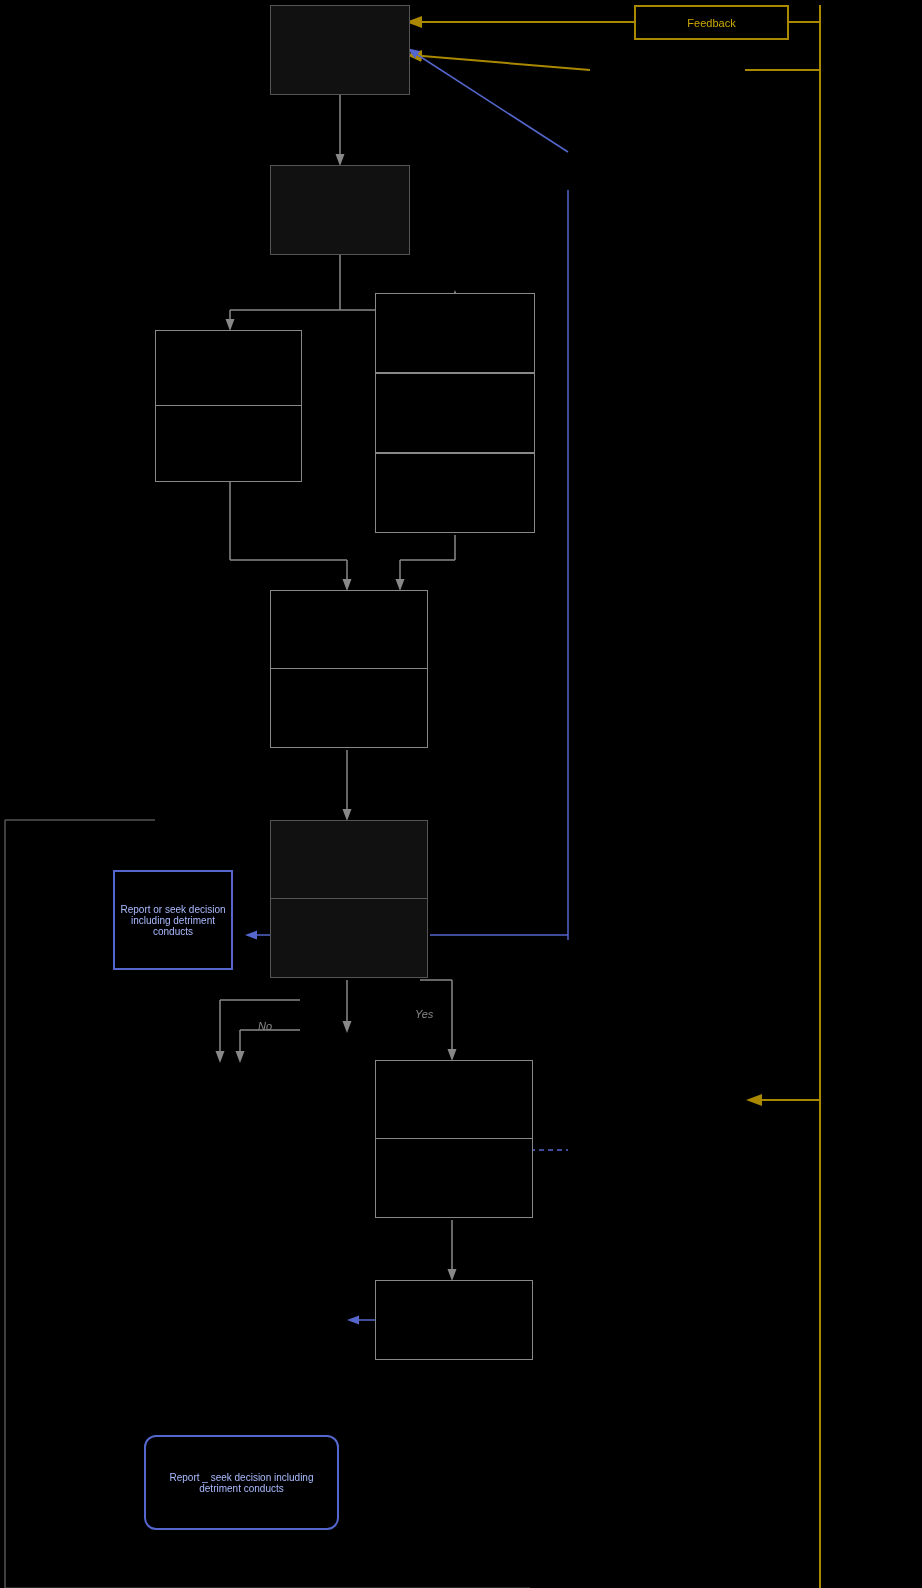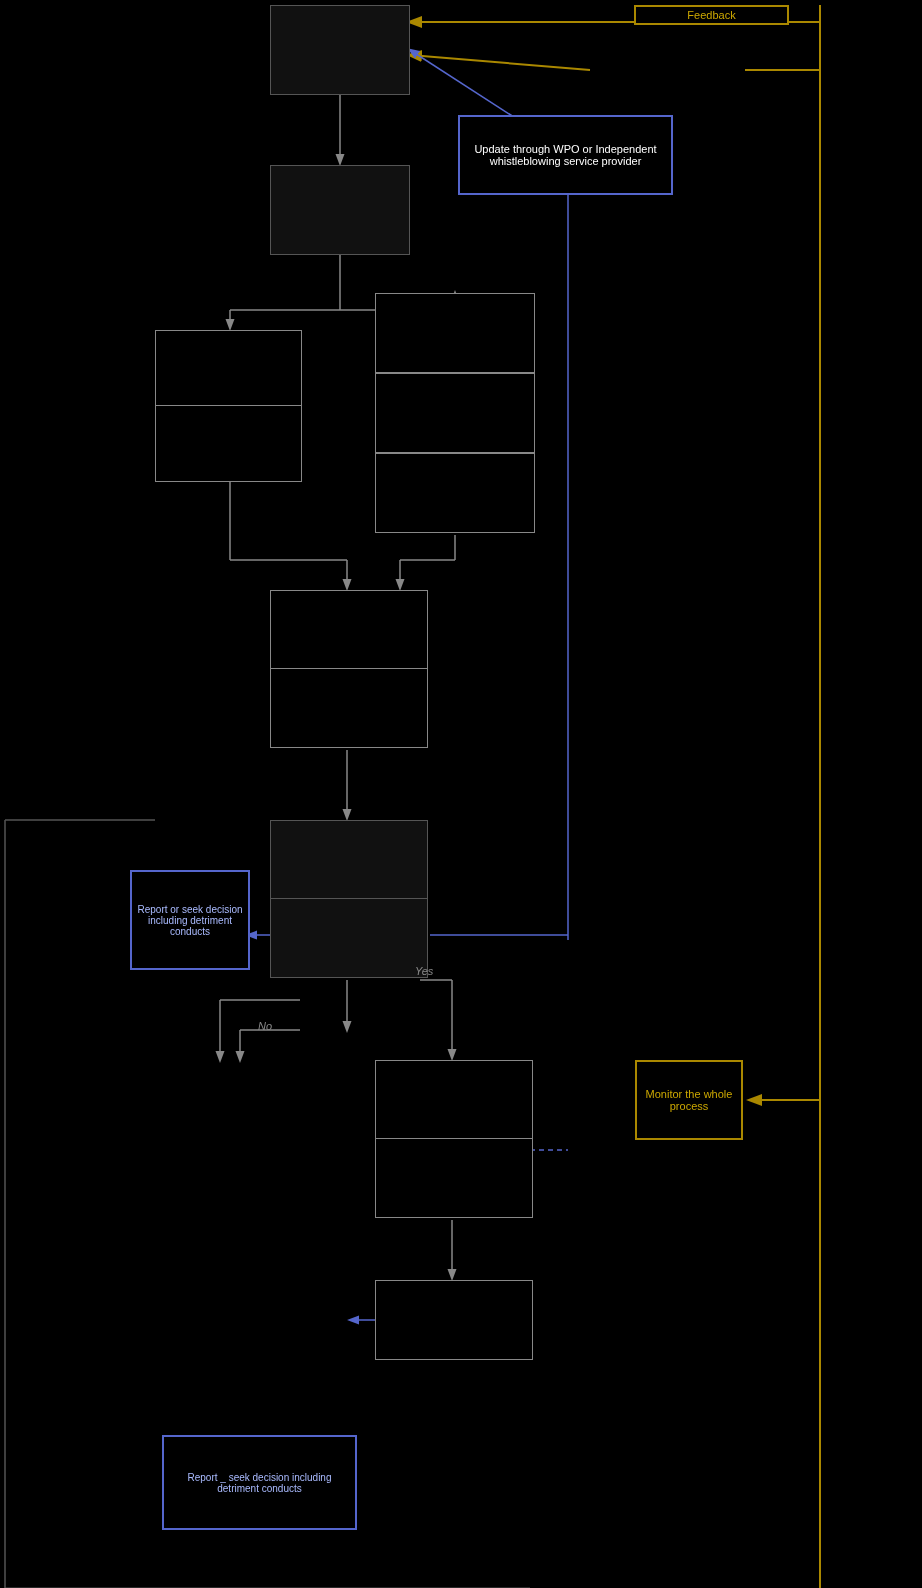--- a/index.html
+++ b/index.html
@@ -180,42 +180,36 @@
   <div class="box" style="left:270px; top:668px; width:158px; height:80px;"></div>
 
   <div class="box-dark" style="left:270px; top:820px; width:158px; height:80px;"></div>
   <div class="box-dark" style="left:270px; top:898px; width:158px; height:80px;"></div>
 
   <div class="box" style="left:375px; top:1060px; width:158px; height:80px;"></div>
   <div class="box" style="left:375px; top:1138px; width:158px; height:80px;"></div>
 
   <div class="box" style="left:375px; top:1280px; width:158px; height:80px;"></div>
 
-  <div class="box-gold box-gold-text" style="left:634px; top:5px; width:155px; height:20px;">
+  <div class="box-gold box-gold-text" style="left:634px; top:5px; width:155px; height:35px;">
     <span>Feedback</span>
   </div>
 
 
-  <div class="box-blue box-white-text" style="left:458px; top:115px; width:215px; height:80px; color:#fff;">
-    <span>Update through WPO or Independent whistleblowing service provider</span>
-  </div>
-
-  <div class="box-blue box-white-text" style="left:130px; top:870px; width:120px; height:100px; color:#aabbff; font-size:10px;">
+
+  <div class="box-blue box-white-text" style="left:113px; top:870px; width:120px; height:100px; color:#aabbff; font-size:10px;">
     <span>Report or seek decision including detriment conducts</span>
   </div>
 
-  <div class="box-gold box-gold-text" style="left:635px; top:1060px; width:108px; height:80px;">
-    <span>Monitor the whole process</span>
-  </div>
-
-  <div class="box-blue box-white-text" style="left:162px; top:1435px; width:195px; height:95px; color:#aabbff; font-size:10px;">
+
+  <div class="box-blue box-white-text" style="left:144px; top:1435px; width:195px; height:95px; color:#aabbff; font-size:10px;border-radius:12px;">
     <span>Report _ seek decision including detriment conducts</span>
   </div>
 
   <div class="label-text" style="left:258px; top:1020px;text-align:center;">
     <span>No</span>
   </div>
 
-  <div class="label-text" style="left:415px; top:965px;">
+  <div class="label-text" style="left:415px; top:1008px;">
     <span>Yes</span>
   </div>
 
 </div>
 
 </body></html>

